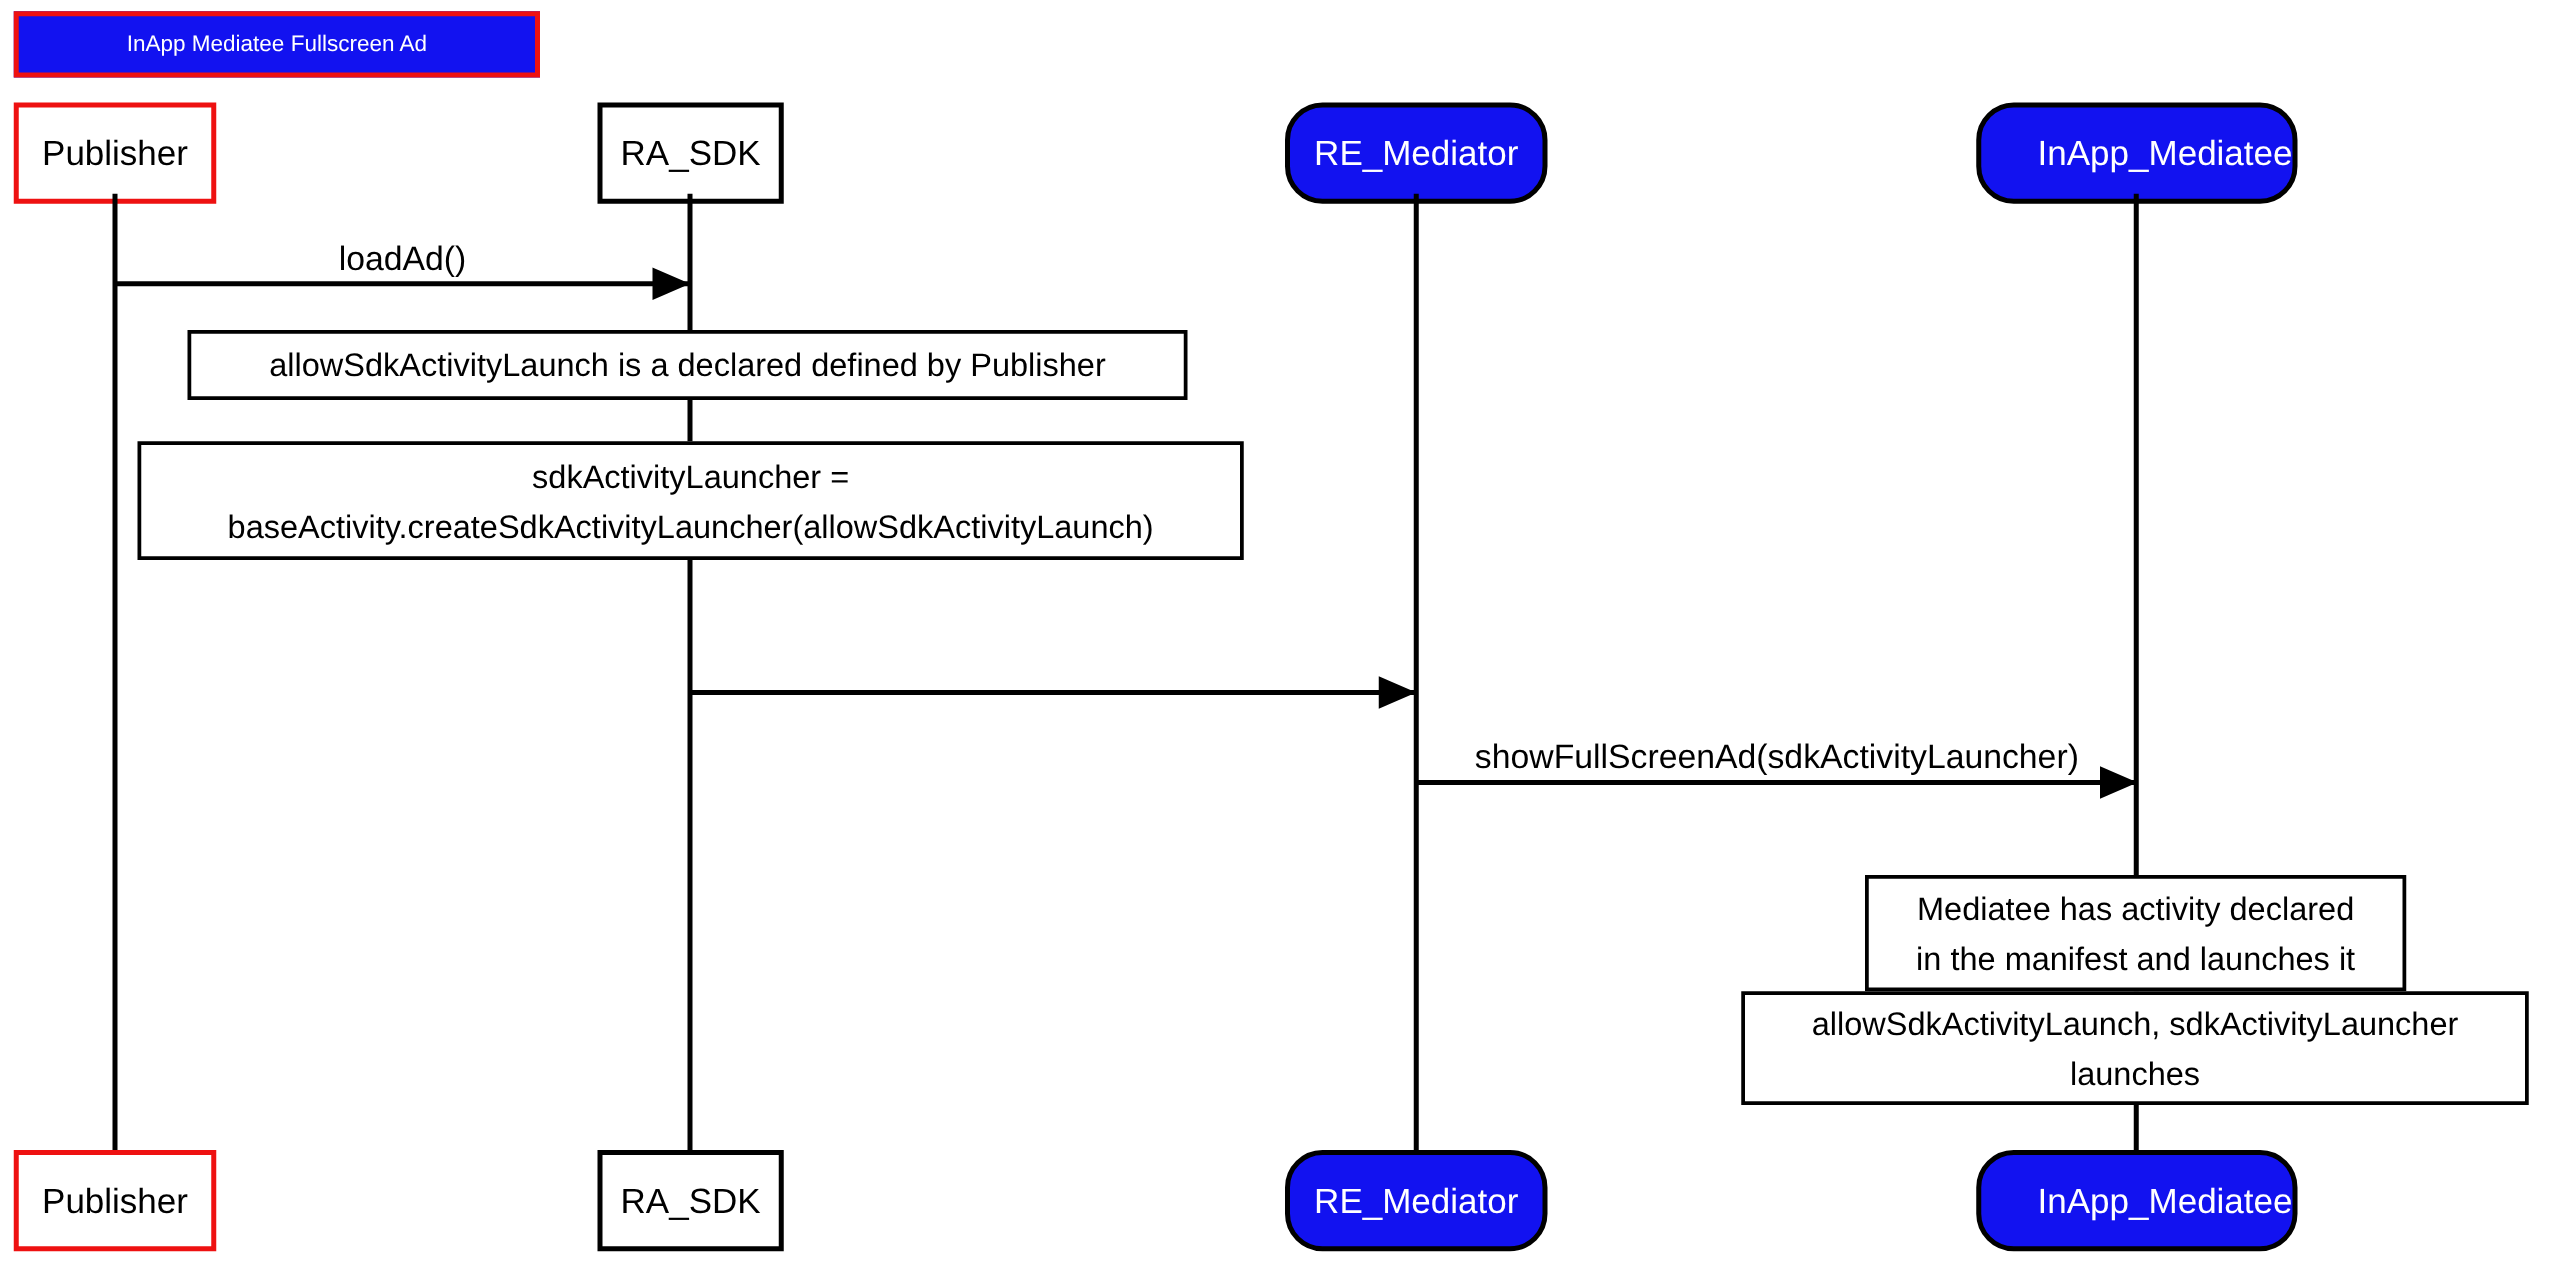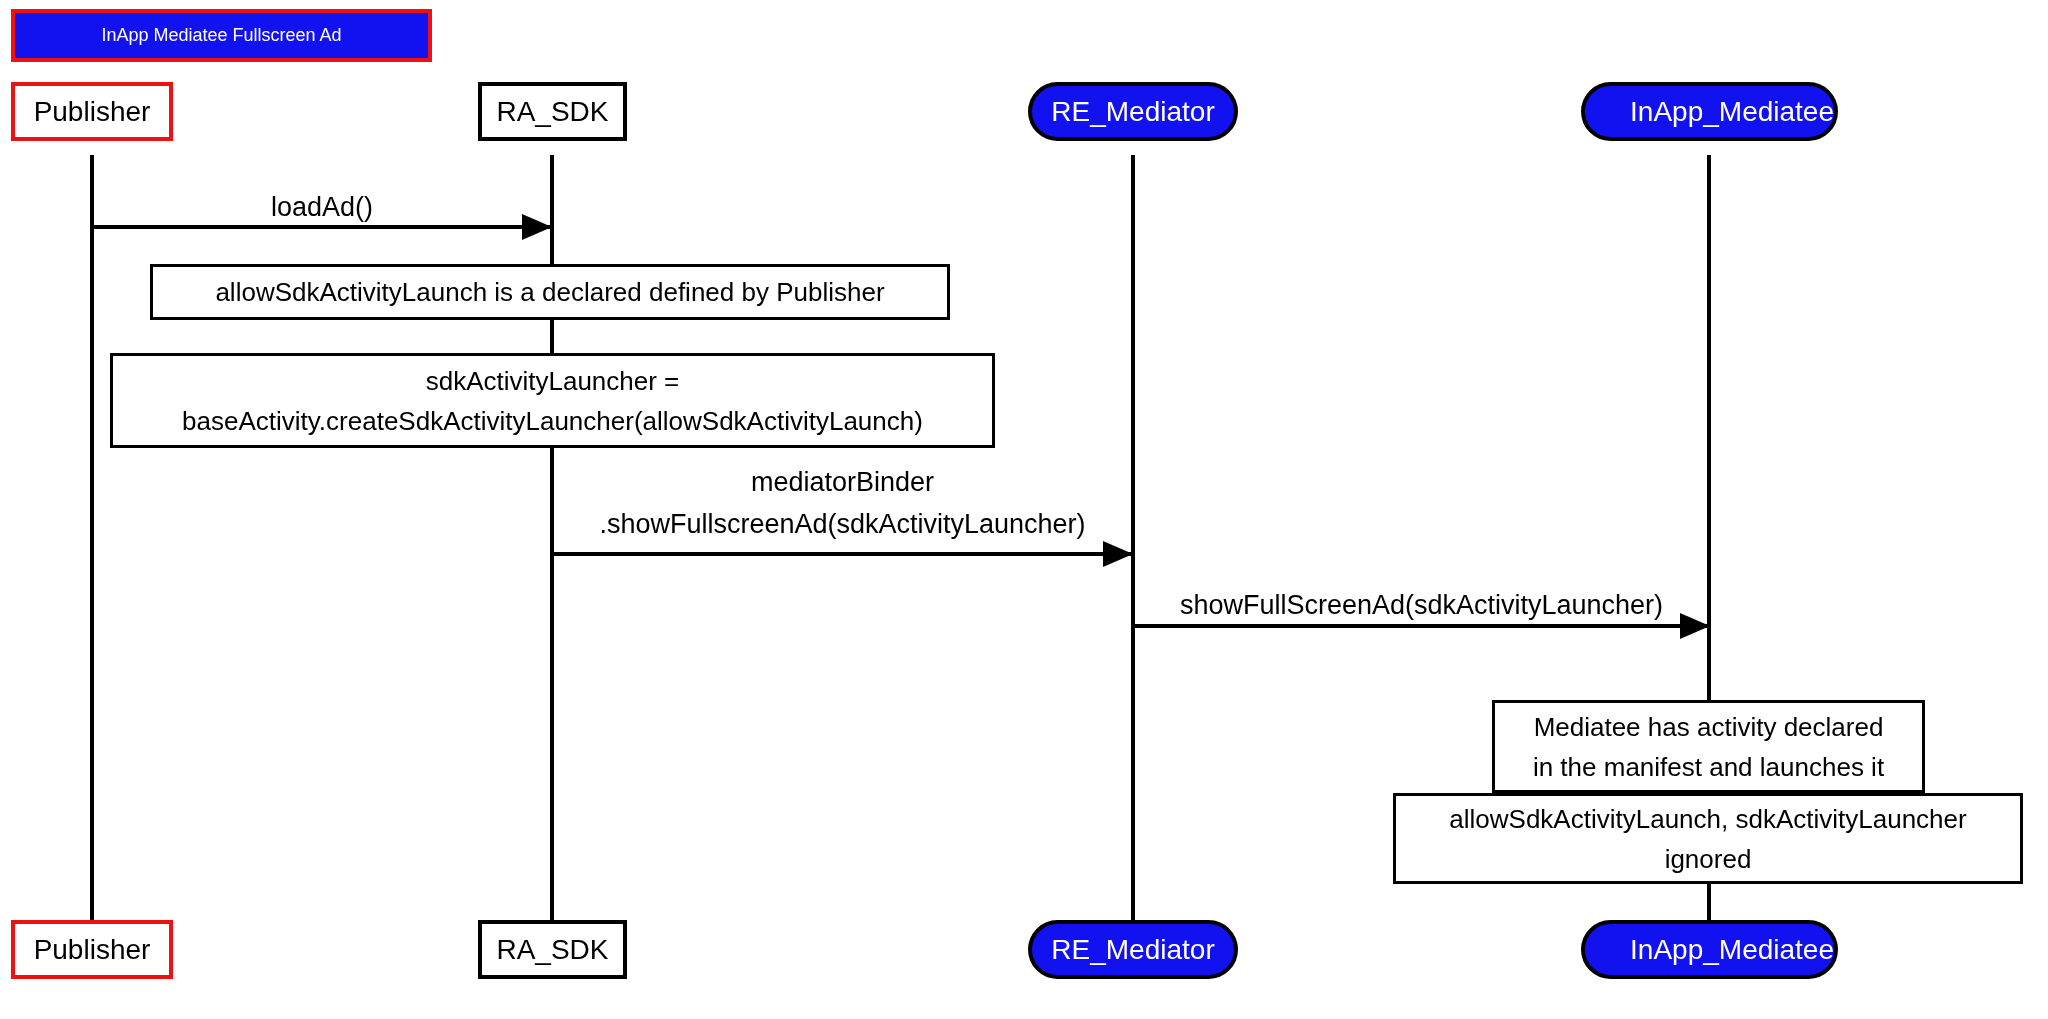--- a/index.html
+++ b/index.html
@@ -26,21 +26,21 @@
     background: var(--blue);
     border: 4px solid var(--red);
     color: #fff;
     font-size: 18px; font-weight: 500;
     display: flex; align-items: center; justify-content: center;
     white-space: nowrap;
   }
 
   
   .participant {
-    height: 59px;
+    height: 81px;
     display: flex; align-items: center; justify-content: center;
     font-size: 28px;
     background: #fff;
     border: 4px solid var(--line);
     white-space: nowrap;
   }
   .p-top { top: 82px; }
   .p-bottom { top: 920px; }
   .p-red { border-color: var(--red); color: #000; }
   .p-blue { background: var(--blue); color: #fff; border-color: var(--line); border-radius: 30px; }
@@ -127,37 +127,35 @@
 
   <div class="abs note n1">
     <div class="note-inner">allowSdkActivityLaunch is a declared defined by Publisher</div>
   </div>
 
   <div class="abs note n2">
     <div class="note-inner">sdkActivityLauncher =
 baseActivity.createSdkActivityLauncher(allowSdkActivityLaunch)</div>
   </div>
 
-  <div class="abs msg-label m2-label">mediatorBinder
-.showFullscreenAd(sdkActivityLauncher)</div>
   <div class="abs arrow-line m2-line"></div>
   <div class="abs arrow-head m2-head"></div>
 
   <div class="abs msg-label m3-label">showFullScreenAd(sdkActivityLauncher)</div>
   <div class="abs arrow-line m3-line"></div>
   <div class="abs arrow-head m3-head"></div>
 
   <div class="abs note n3">
     <div class="note-inner">Mediatee has activity declared
 in the manifest and launches it</div>
   </div>
 
   <div class="abs note n4">
     <div class="note-inner">allowSdkActivityLaunch, sdkActivityLauncher
-ignored</div>
+launches</div>
   </div>
 
   <div class="abs participant p-bottom p-red px-publisher">
     <span>Publisher</span>
   </div>
   <div class="abs participant p-bottom px-rasdk">
     <span>RA_SDK</span>
   </div>
   <div class="abs participant p-bottom p-blue px-remed">
     <span>RE_Mediator</span>

